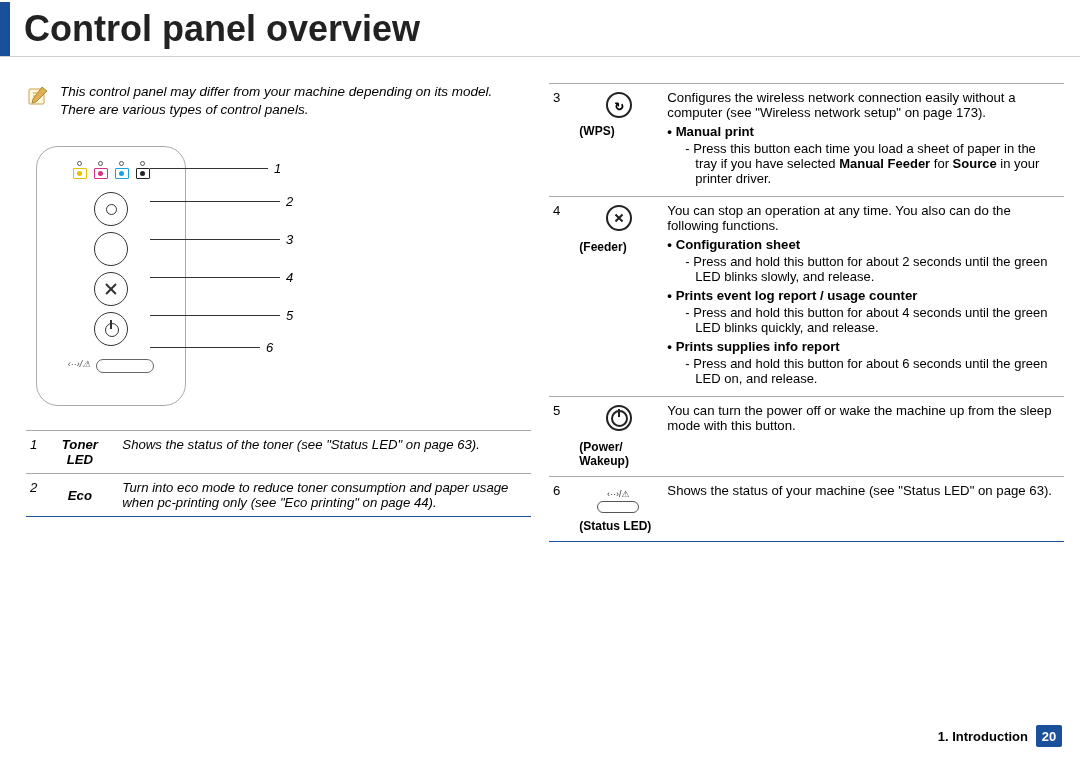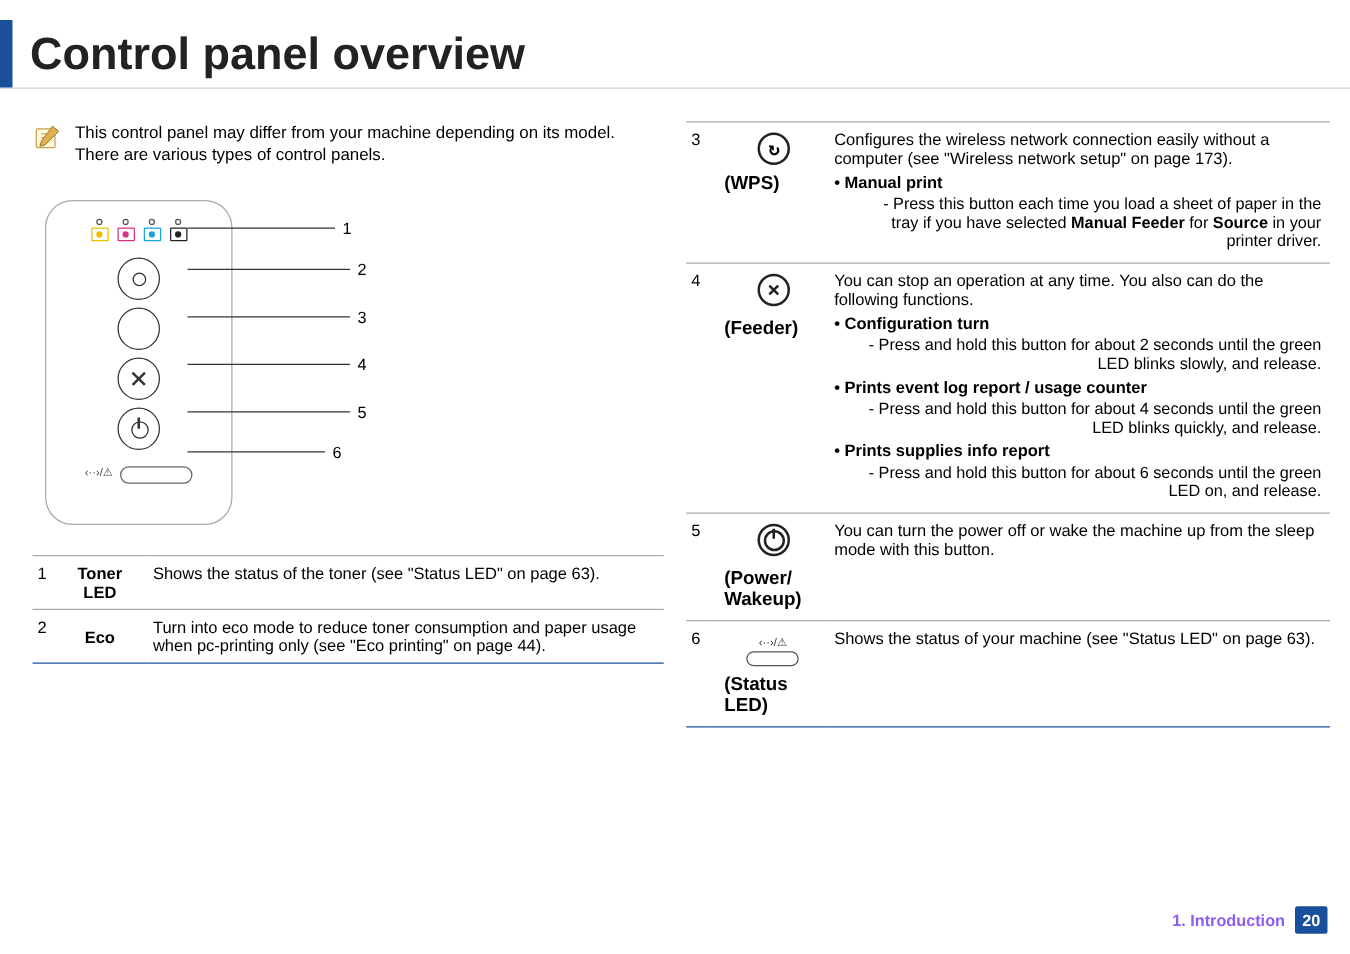--- a/index.html
+++ b/index.html
@@ -11,40 +11,40 @@
     height: 763px;
     background: #fff;
     position: relative;
     color: #000;
   }
   .header {
     display: flex;
     align-items: stretch;
     border-bottom: 1px solid #d0d0d0;
     padding: 0 0 0 0;
-    margin-top: 16px;
+    margin-top: 2px;
   }
   .header-bar {
     width: 10px;
     background: #1a4f9c;
     margin-right: 14px;
     height: 54px;
   }
   .header-title {
     font-size: 36px;
     font-weight: 700;
     color: #222;
     line-height: 54px;
   }
   .content {
     display: flex;
     padding: 26px 16px 0 26px;
     gap: 18px;
   }
-  .col-left { width: 505px; }
+  .col-left { width: 505px; font-style: italic; }
   .col-right { width: 515px; }
   .note-block {
     display: flex;
     gap: 10px;
     font-size: 13.5px;
     line-height: 1.3;
     margin-bottom: 28px;
     padding-right: 8px;
   }
   .note-icon {
@@ -127,25 +127,25 @@
   .callout-line { height:1px; background:#333; display:inline-block; }
   .callout-num { font-size:13px; margin-left:6px; }
   .panel-container { position: relative; width: 280px; margin-bottom: 24px; }
   table.desc { width:100%; border-collapse:collapse; font-size:13.2px; }
   table.desc td { padding:6px 7px 6px 4px; vertical-align:top; border-top:1px solid #aaa; }
   table.desc tr:last-child td { border-bottom:1px solid #aaa; }
   table.desc tr.section-end td { border-bottom:1.5px solid #1a4f9c; }
   table.desc td.num { width:18px; text-align:left; }
   table.desc td.lab { width:74px; font-weight:700;text-align:center; }
   table.desc td.icon-cell { width:96px; padding:8px 4px; text-align:center; }
-  .icon-cell .lbl { font-weight:700; font-size:15px; margin-top:6px; display:block; text-align:left; padding-left:8px; }
+  .icon-cell .lbl { font-weight:700; font-size:12px; margin-top:6px; display:block; text-align:left; padding-left:8px; }
   .sub-ul { list-style:none; padding-left:0; margin:4px 0; }
   .sub-ul > li { margin:4px 0; }
   .sub-ul > li::before { content:"• "; font-weight:700; }
-  .sub-sub { padding-left:18px; font-size:13px;text-align:right; }
+  .sub-sub { padding-left:18px; font-size:13px; }
   .sub-sub div { text-indent:-10px; padding-left:10px; margin:2px 0; }
   .footer {
     position:absolute; bottom:16px; right:18px;
     display:flex; align-items:center; gap:8px;
     font-size:13px; font-weight:700;
   }
   .page-badge {
     background:#1a4f9c; color:#fff; width:26px; height:22px;
     display:flex; align-items:center; justify-content:center;
     font-size:13px; border-radius:2px;
@@ -312,21 +312,21 @@
 
       <tr>
         <td class="num">4</td>
         <td class="icon-cell">
           <span class="cancel-icon"></span>
           <span class="lbl">(Feeder)</span>
         </td>
         <td>
           <div>You can stop an operation at any time. You also can do the following functions.</div>
           <ul class="sub-ul">
-            <li><span class="bold">Configuration turn</span>
+            <li><span class="bold">Configuration sheet</span>
               <div class="sub-sub">
                     <div>- <span>Press and hold this button for about 2 seconds until the green LED blinks slowly, and release.</span></div>
                   </div>
             </li>
             <li><span class="bold">Prints event log report / usage counter</span>
               <div class="sub-sub">
                     <div>- <span>Press and hold this button for about 4 seconds until the green LED blinks quickly, and release.</span></div>
                   </div>
             </li>
             <li><span class="bold">Prints supplies info report</span>
@@ -358,15 +358,15 @@
           <span class="lbl">(Status LED)</span>
         </td>
         <td>Shows the status of your machine (see "Status LED" on page 63).</td>
       </tr>
     </tbody>
       </table>
   </div>
 </div>
 
 <div class="footer">
-  <span style="color:#8b5cf6">1. Introduction</span>
+  <span style="color:#000000">1. Introduction</span>
   <span class="page-badge">20</span>
 </div>
 
 </body></html>

